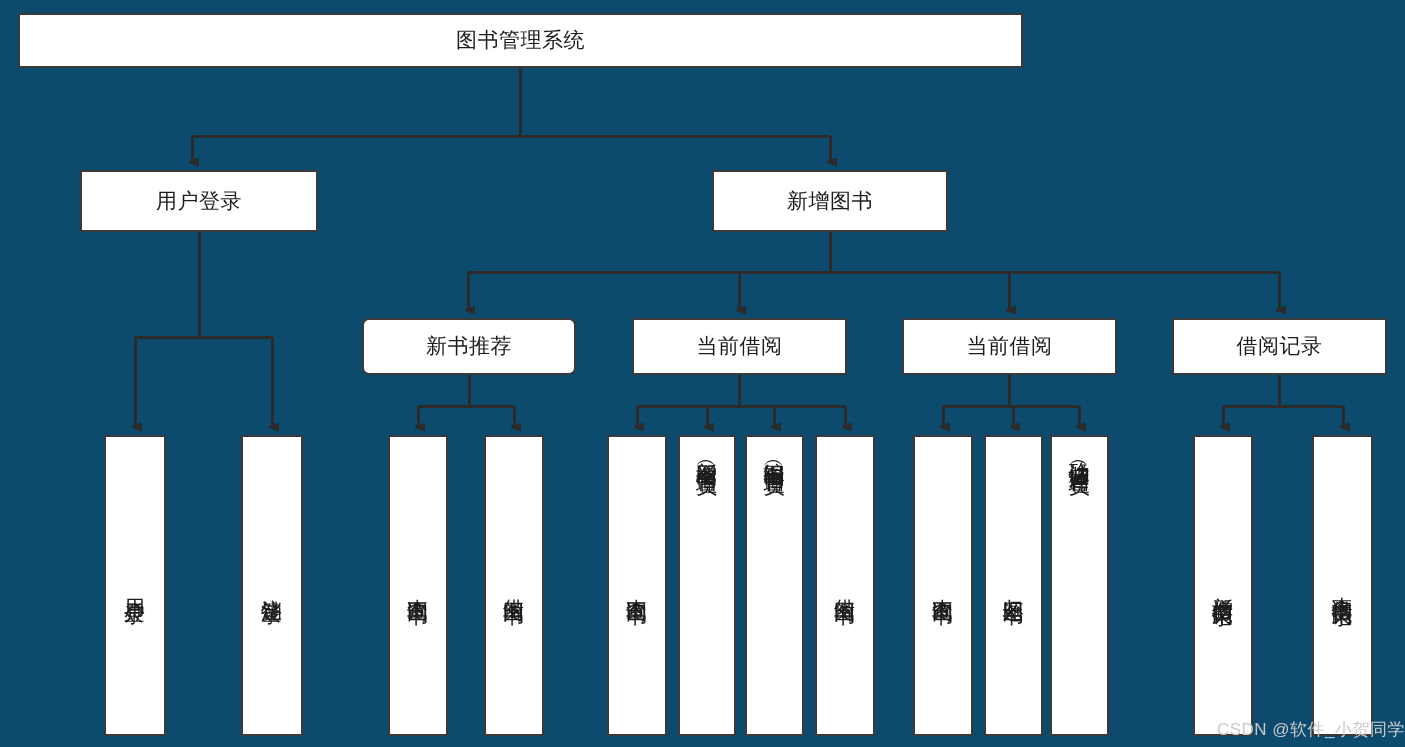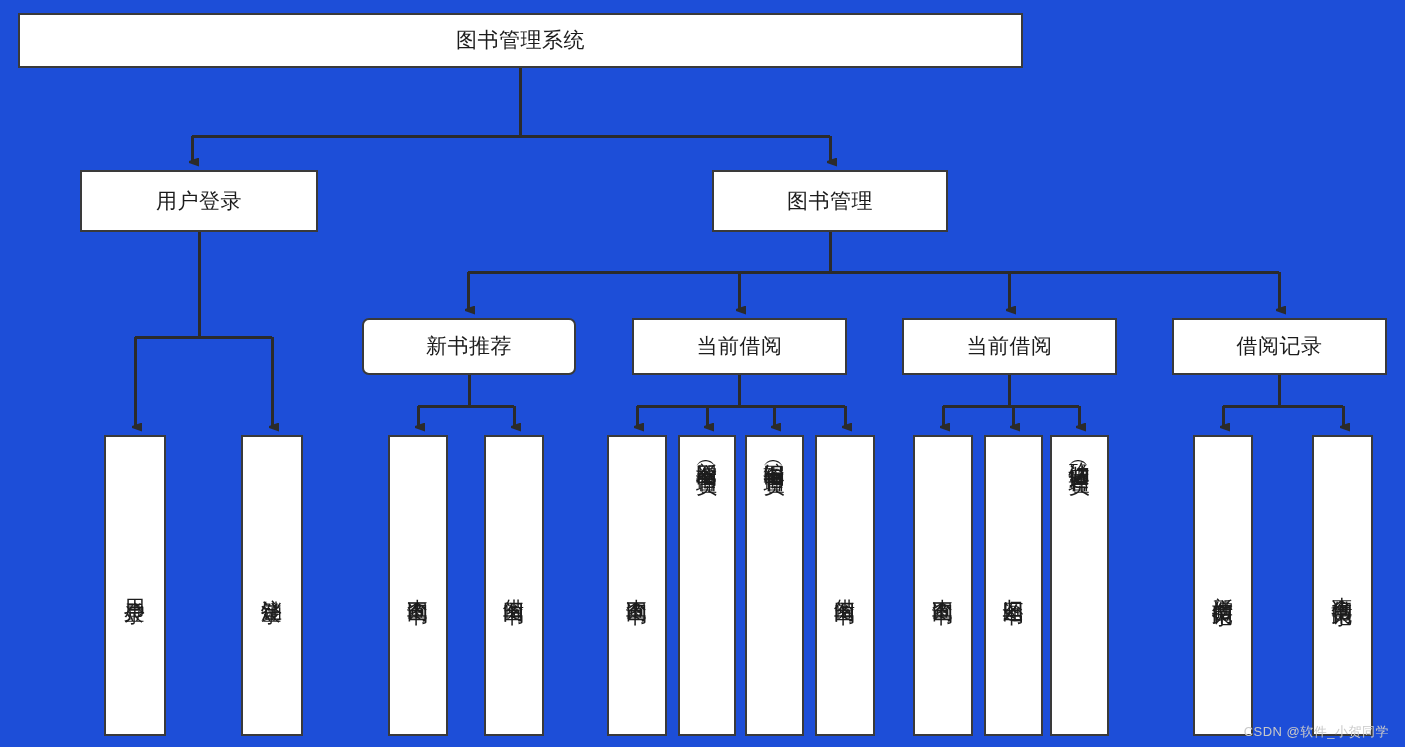--- a/index.html
+++ b/index.html
@@ -10,21 +10,21 @@
   body {
     width: 1405px;
     height: 747px;
     font-family: "Liberation Sans", "DejaVu Sans", sans-serif;
     overflow: hidden;
   }
   #diagram-root {
     position: relative;
     width: 1405px;
     height: 747px;
-    background: #1d4ed8;
+    background: #0c4a6e;
   }
   svg.layer {
     position: absolute;
     left: 0;
     top: 0;
     width: 1405px;
     height: 747px;
   }
   .node-box {
     position: absolute;
@@ -60,23 +60,23 @@
     font-size: 21px;
     letter-spacing: 2px;
     line-height: 1.0;
   }
   .vert.center-mid {
     align-items: center;
     padding-top: 0;
   }
   #watermark {
     position: absolute;
-    right: 16px;
+    right: 0;
     bottom: 6px;
-    font-size: 13px;
+    font-size: 17px;
     color: #c9c9c9;
     letter-spacing: 0.5px;
     user-select: none;
     pointer-events: none;
     white-space: nowrap;
   }
 </style>
 </head>
 <body>
 
@@ -133,21 +133,21 @@
   </svg>
 
   <div class="node-box root-box horiz" style="left:18px; top:13px; width:1005px; height:55px;">
     <span class="node-label">图书管理系统</span>
   </div>
 
   <div class="node-box horiz" style="left:80px; top:170px; width:238px; height:62px;">
     <span class="node-label">用户登录</span>
   </div>
   <div class="node-box horiz" style="left:712px; top:170px; width:236px; height:62px;">
-    <span class="node-label">图书管理</span>
+    <span class="node-label">新增图书</span>
   </div>
 
   <div class="node-box horiz" style="left:362px; top:318px; width:214px; height:57px;border-radius:7px;">
     <span class="node-label">新书推荐</span>
   </div>
   <div class="node-box horiz" style="left:632px; top:318px; width:215px; height:57px;">
     <span class="node-label">当前借阅</span>
   </div>
   <div class="node-box horiz" style="left:1172px; top:318px; width:215px; height:57px;">
     <span class="node-label">借阅记录</span>

